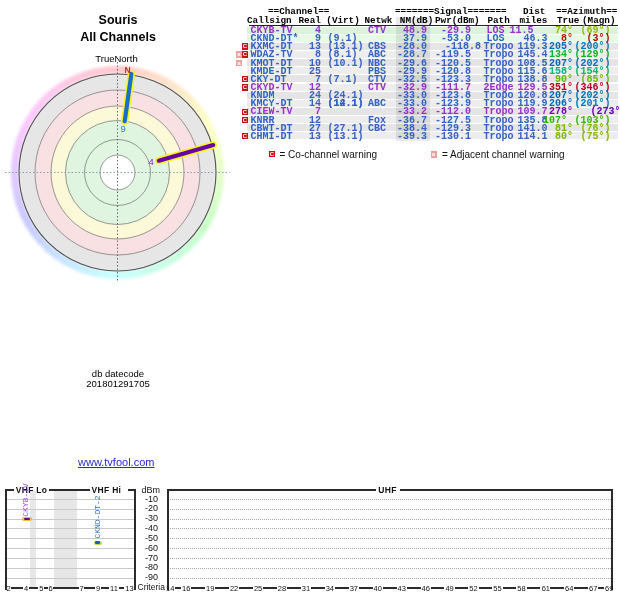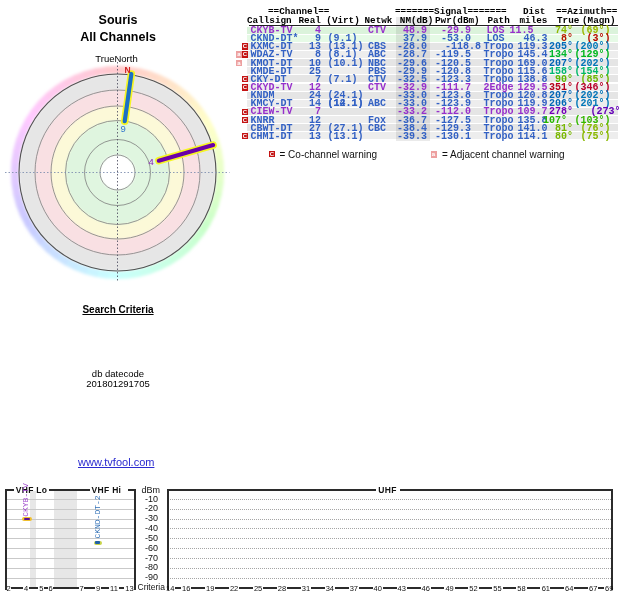--- a/index.html
+++ b/index.html
@@ -104,21 +104,20 @@
 <line x1="124.71" y1="81.20" x2="131.35" y2="33.97" stroke="#1b6fc4" stroke-width="4.2" stroke-linecap="round"></line>
 <line x1="158.83" y1="120.65" x2="213.15" y2="105.07" stroke="#6a00a8" stroke-width="4.2" stroke-linecap="round"></line>
 <text x="124.5" y="33" fill="#cc2222" font-family="Liberation Sans" font-size="8.5" font-weight="bold">N</text>
 <text x="120.5" y="91.5" fill="#3377cc" font-family="Liberation Sans" font-size="9.5">9</text>
 <text x="148.5" y="124.5" fill="#8822bb" font-family="Liberation Sans" font-size="9.5">4</text>
 </svg>
 
 <div class="c" style="left:0;top:29.5px;width:236px;font-size:12.5px;font-weight:bold">All Channels</div>
 <div class="c" style="left:0;top:13.3px;width:236px;font-size:12.5px;font-weight:bold">Souris</div>
 <div class="c" style="left:0;top:52.5px;width:233px;font-size:9.5px">TrueNorth</div>
-<div class="c" style="left:0;top:303.5px;width:236px;font-size:10px;font-weight:bold"><span style="text-decoration:underline">Search Criteria</span></div>
 <div class="c" style="left:0;top:369px;width:236px;font-size:9.5px;line-height:10px">db datecode<br>201801291705</div>
 <div style="position:absolute;left:78px;top:456px;font-size:11px;font-family:'Liberation Sans';color:#2a2ad0"><span style="text-decoration:underline">www.tvfool.com</span></div>
 
 <div style="position:absolute;left:247px;top:26.50px;width:371px;height:7px;background:#dbf3db"></div>
 <div style="position:absolute;left:247px;top:34.65px;width:371px;height:7px;background:#e6fae6"></div>
 <div style="position:absolute;left:247px;top:42.80px;width:371px;height:7px;background:#e5e5e5"></div>
 <div style="position:absolute;left:247px;top:50.95px;width:371px;height:7px;background:#ededed"></div>
 <div style="position:absolute;left:247px;top:59.10px;width:371px;height:7px;background:#e5e5e5"></div>
 <div style="position:absolute;left:247px;top:67.25px;width:371px;height:7px;background:#ededed"></div>
 <div style="position:absolute;left:247px;top:75.40px;width:371px;height:7px;background:#e5e5e5"></div>
@@ -186,21 +185,21 @@
 <span class="m" style="position:absolute;left:572px;top:50.35px;color:hsl(129,100%,36%);width:38.5px;text-align:right">(129°)</span>
 <div class="bC" style="left:242px;top:51.45px">C</div>
 <div class="bA" style="left:236px;top:51.45px">a</div>
 <span class="m" style="position:absolute;left:250.5px;top:58.5px;color:#3361c4">KMOT-DT</span>
 <span class="m" style="position:absolute;left:285px;top:58.5px;color:#3361c4;width:36px;text-align:right">10</span>
 <span class="m" style="position:absolute;left:327.5px;top:58.5px;color:#3361c4">(10.1)</span>
 <span class="m" style="position:absolute;left:368px;top:58.5px;color:#3361c4">NBC</span>
 <span class="m" style="position:absolute;left:391px;top:58.5px;color:#3361c4;width:36px;text-align:right">-29.6</span>
 <span class="m" style="position:absolute;left:430px;top:58.5px;color:#3361c4;width:41px;text-align:right">-120.5</span>
 <span class="m" style="position:absolute;left:483.5px;top:58.5px;color:#3361c4">Tropo</span>
-<span class="m" style="position:absolute;left:509.5px;top:58.5px;color:#3361c4;width:38px;text-align:right">169.0</span>
+<span class="m" style="position:absolute;left:509.5px;top:58.5px;color:#3361c4;width:38px;text-align:right">108.5</span>
 <span class="m" style="position:absolute;left:543px;top:58.5px;color:hsl(207,100%,36%);width:30px;text-align:right">207°</span>
 <span class="m" style="position:absolute;left:572px;top:58.5px;color:hsl(202,100%,36%);width:38.5px;text-align:right">(202°)</span>
 <div class="bA" style="left:236px;top:59.6px">a</div>
 <span class="m" style="position:absolute;left:250.5px;top:66.65px;color:#3361c4">KMDE-DT</span>
 <span class="m" style="position:absolute;left:285px;top:66.65px;color:#3361c4;width:36px;text-align:right">25</span>
 <span class="m" style="position:absolute;left:368px;top:66.65px;color:#3361c4">PBS</span>
 <span class="m" style="position:absolute;left:391px;top:66.65px;color:#3361c4;width:36px;text-align:right">-29.9</span>
 <span class="m" style="position:absolute;left:430px;top:66.65px;color:#3361c4;width:41px;text-align:right">-120.8</span>
 <span class="m" style="position:absolute;left:483.5px;top:66.65px;color:#3361c4">Tropo</span>
 <span class="m" style="position:absolute;left:509.5px;top:66.65px;color:#3361c4;width:38px;text-align:right">115.6</span>

